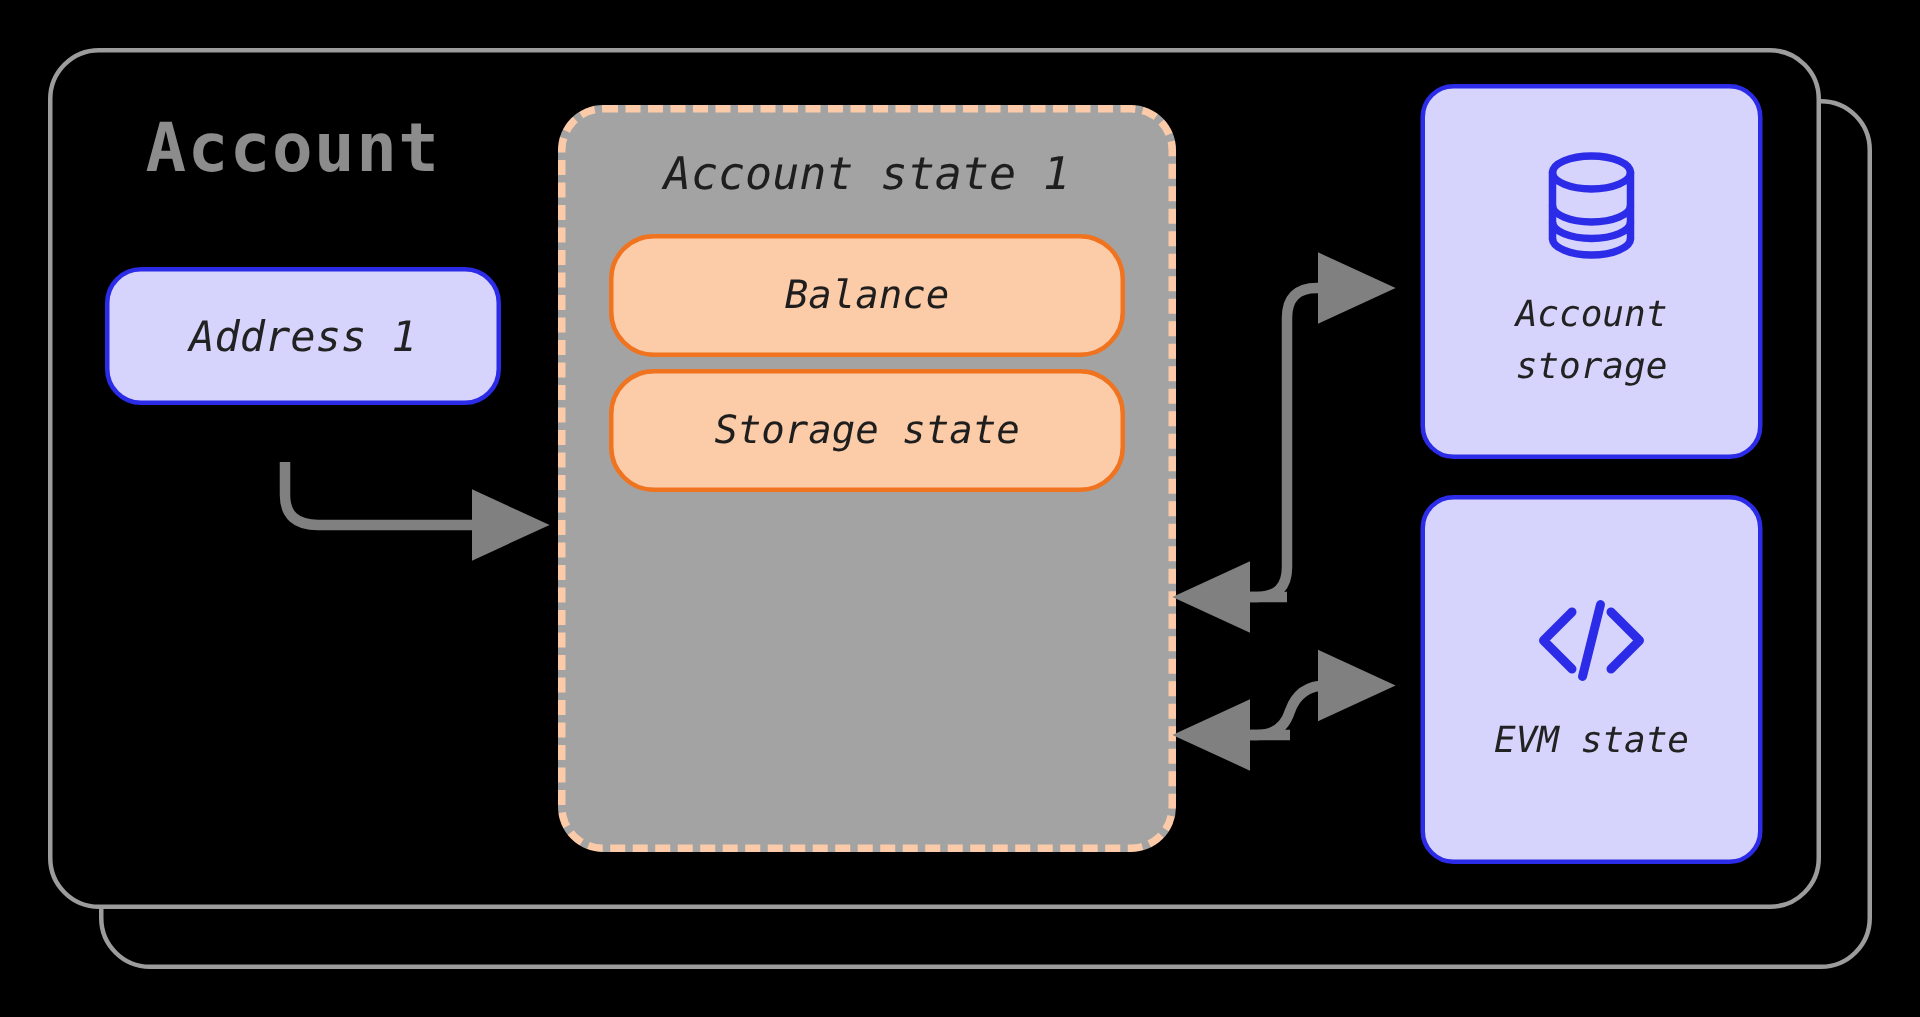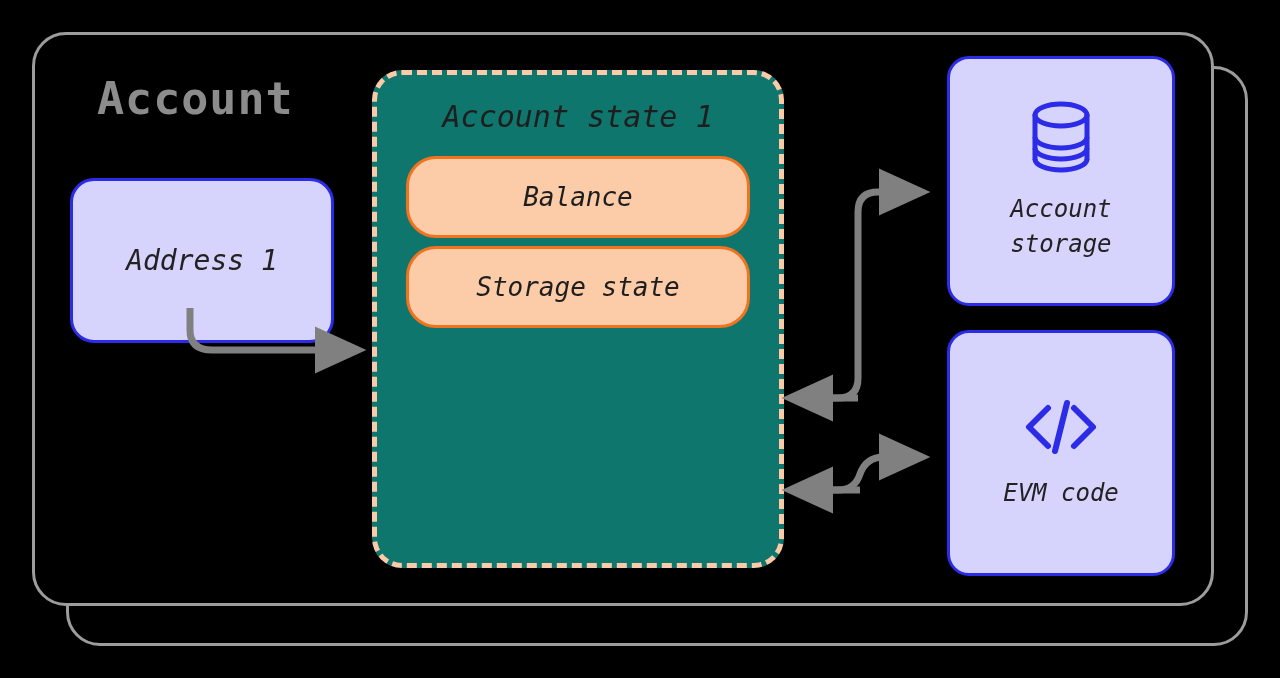--- a/index.html
+++ b/index.html
@@ -69,21 +69,21 @@
     box-sizing: border-box;
     display: flex;
     flex-direction: column;
     align-items: center;
     justify-content: center;
   }
   .address-box {
     left: 70px;
     top: 178px;
     width: 264px;
-    height: 165px;
+    height: 92px;
     border-radius: 24px;
   }
   .address-label {
     font-family: "DejaVu Sans Mono", monospace;
     font-style: italic;
     font-size: 28px;
     color: #222222;
     white-space: nowrap;
   }
 
@@ -116,21 +116,21 @@
   }
 
   
   .state-panel {
     position: absolute;
     left: 372px;
     top: 70px;
     width: 412px;
     height: 498px;
     z-index: 5;
-    background: #0f766e;
+    background: #a3a3a3;
     border: 5px dashed #FBCBA9;
     border-radius: 30px;
     box-sizing: border-box;
     padding-top: 24px;
   }
   .state-title {
     font-family: "DejaVu Sans Mono", monospace;
     font-style: italic;
     font-size: 30px;
     color: #1e1e1e;
@@ -216,21 +216,21 @@
   </div>
 
   <div class="blue-box evm-box">
     <span class="blue-icon">
       <svg width="78" height="62" viewBox="0 0 78 62" fill="none">
         <path d="M26 12 L7 31 L26 50" stroke="#2B2BE8" stroke-width="6" stroke-linecap="round" stroke-linejoin="round" fill="none"></path>
         <path d="M52 12 L71 31 L52 50" stroke="#2B2BE8" stroke-width="6" stroke-linecap="round" stroke-linejoin="round" fill="none"></path>
         <path d="M45 7 L33 55" stroke="#2B2BE8" stroke-width="6" stroke-linecap="round"></path>
       </svg>
     </span>
-    <span class="blue-caption">EVM code</span>
+    <span class="blue-caption">EVM state</span>
   </div>
 
   <svg id="connectors" viewBox="0 0 1280 678">
     <defs>
       <marker id="arrow-r" markerWidth="8" markerHeight="8" refX="6.2" refY="4" orient="auto" markerUnits="strokeWidth">
         <path d="M0,0.6 L7.4,4 L0,7.4 Z" fill="#808080"></path>
       </marker>
       <marker id="arrow-l" markerWidth="8" markerHeight="8" refX="6.2" refY="4" orient="auto" markerUnits="strokeWidth">
         <path d="M0,0.6 L7.4,4 L0,7.4 Z" fill="#808080"></path>
       </marker>

